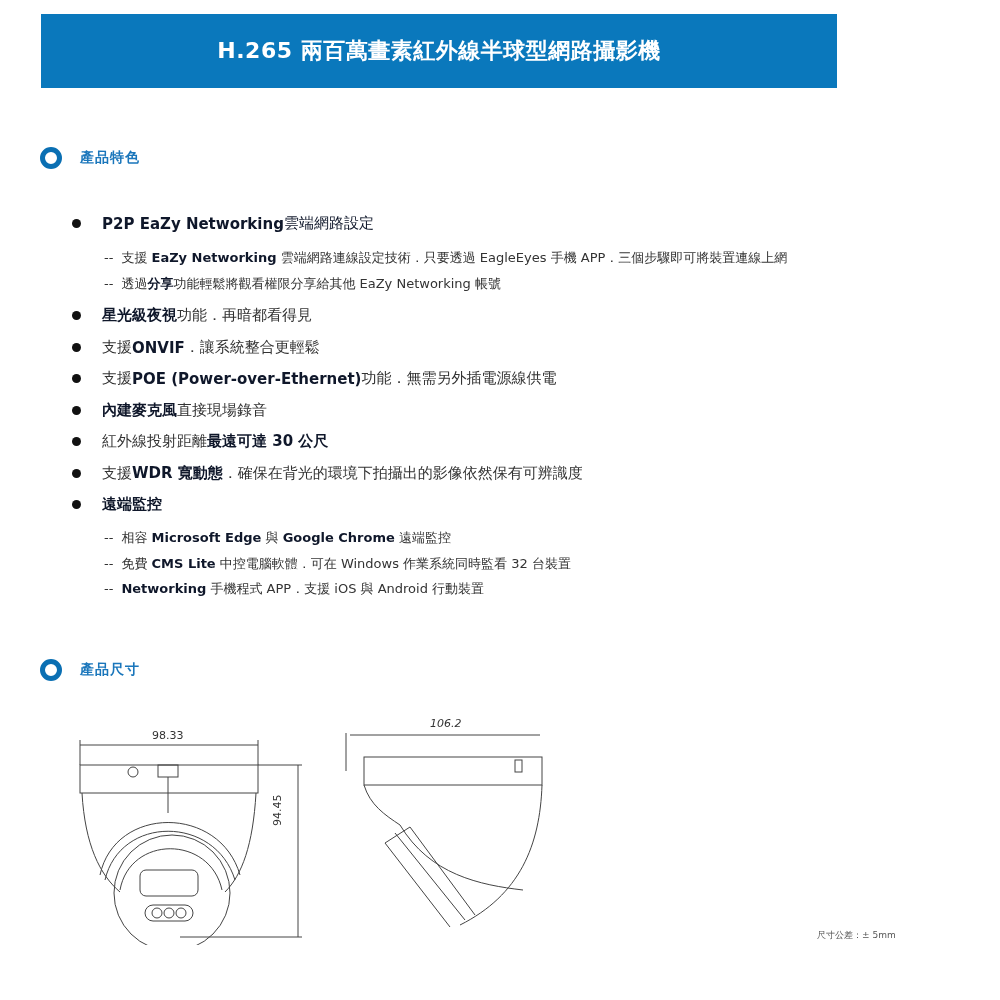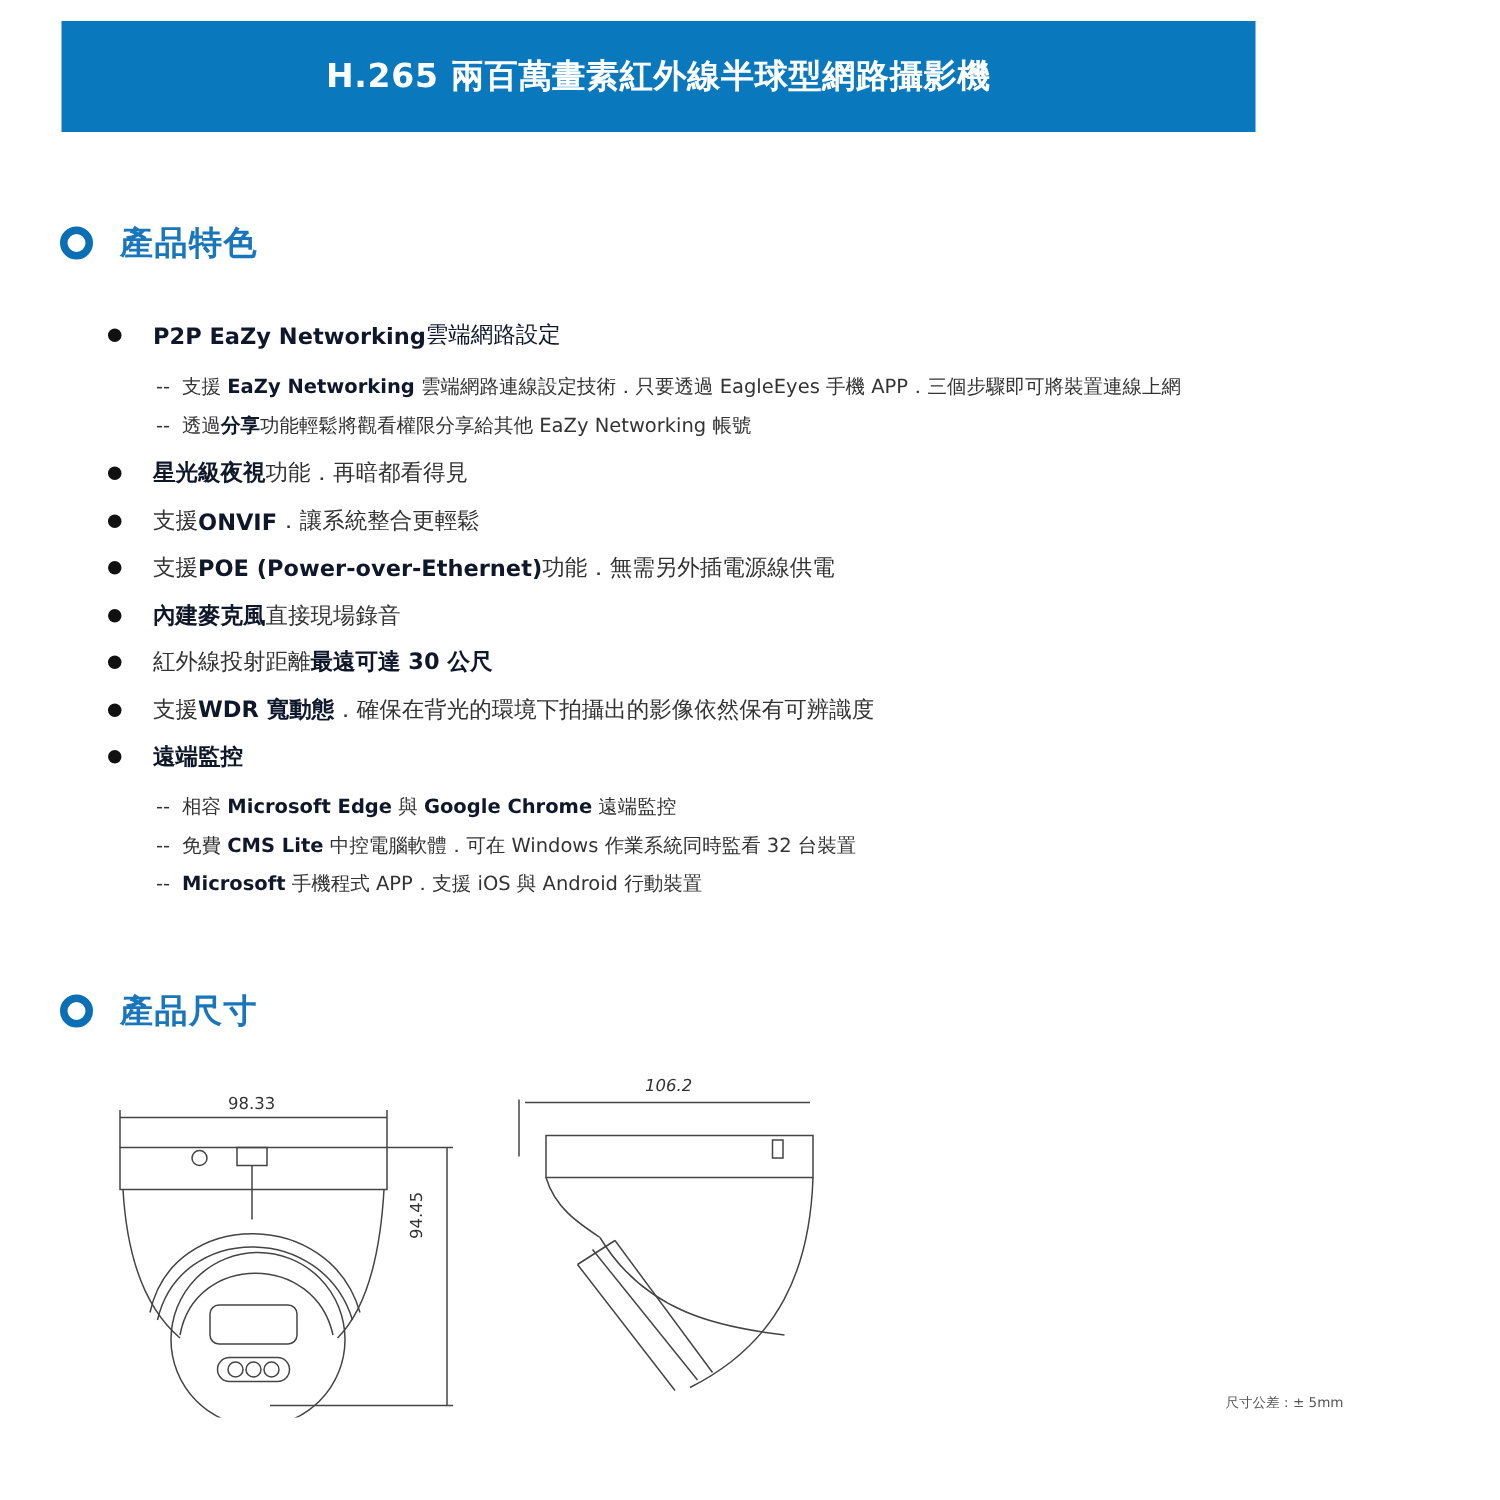--- a/index.html
+++ b/index.html
@@ -3,21 +3,21 @@
 <meta charset="utf-8">
 <style>
   html, body { margin:0; padding:0; background:#ffffff; }
   body { width:1000px; height:1000px; position:relative; overflow:hidden;
          font-family:"DejaVu Sans", "Liberation Sans", sans-serif; color:#333333; }
   .banner { position:absolute; left:41px; top:14px; width:796px; height:74px;
             background:#0a78bc; display:flex; align-items:center; justify-content:center; }
   .banner-title { color:#ffffff; font-size:22px; font-weight:bold; letter-spacing:0.5px; }
   .section-head { position:absolute; left:40px; display:flex; align-items:center; }
   .ring { width:12px; height:12px; border:5px solid #0a6fb3; border-radius:50%; background:#fff; }
-  .section-title { margin-left:18px; font-size:22px; font-weight:bold; color:#1a76bb; letter-spacing:1px; }
+  .section-title { margin-left:18px; font-size:14px; font-weight:bold; color:#1a76bb; letter-spacing:1px; }
   .hl { color:#0f172a; font-weight:bold; }
   .feat { position:absolute; left:72px; display:flex; align-items:center; font-size:15px; white-space:nowrap; }
   .dot { width:9px; height:9px; border-radius:50%; background:#111; margin-right:21px; }
   .sub { position:absolute; left:104px; font-size:13px; white-space:nowrap; }
   .dash { margin-right:8px; }
   .dim-label { position:absolute; font-size:11px; color:#333; }
   .tolerance { position:absolute; left:817px; top:929px; font-size:9px; color:#555; }
   svg { position:absolute; }
 </style>
 </head>
@@ -82,21 +82,21 @@
   <span class="hl">遠端監控</span>
 </div>
 
 <div class="sub" style="top:529px;">
   <span class="dash">--</span><span>相容 </span><span class="hl">Microsoft Edge</span><span> 與 </span><span class="hl">Google Chrome</span><span> 遠端監控</span>
 </div>
 <div class="sub" style="top:555px;">
   <span class="dash">--</span><span>免費 </span><span class="hl">CMS Lite</span><span> 中控電腦軟體．可在 Windows 作業系統同時監看 32 台裝置</span>
 </div>
 <div class="sub" style="top:580px;">
-  <span class="dash">--</span><span class="hl">Microsoft</span><span> 手機程式 APP．支援 iOS 與 Android 行動裝置</span>
+  <span class="dash">--</span><span class="hl">Networking</span><span> 手機程式 APP．支援 iOS 與 Android 行動裝置</span>
 </div>
 
 <div class="section-head" style="top:659px;">
   <span class="ring"></span>
   <span class="section-title">產品尺寸</span>
 </div>
 
 <svg style="left:70px;top:715px;" width="250" height="230" viewBox="0 0 250 230" fill="none" stroke="#444" stroke-width="1">
   <line x1="10" y1="30" x2="188" y2="30"></line>
   <line x1="10" y1="25" x2="10" y2="50"></line>

